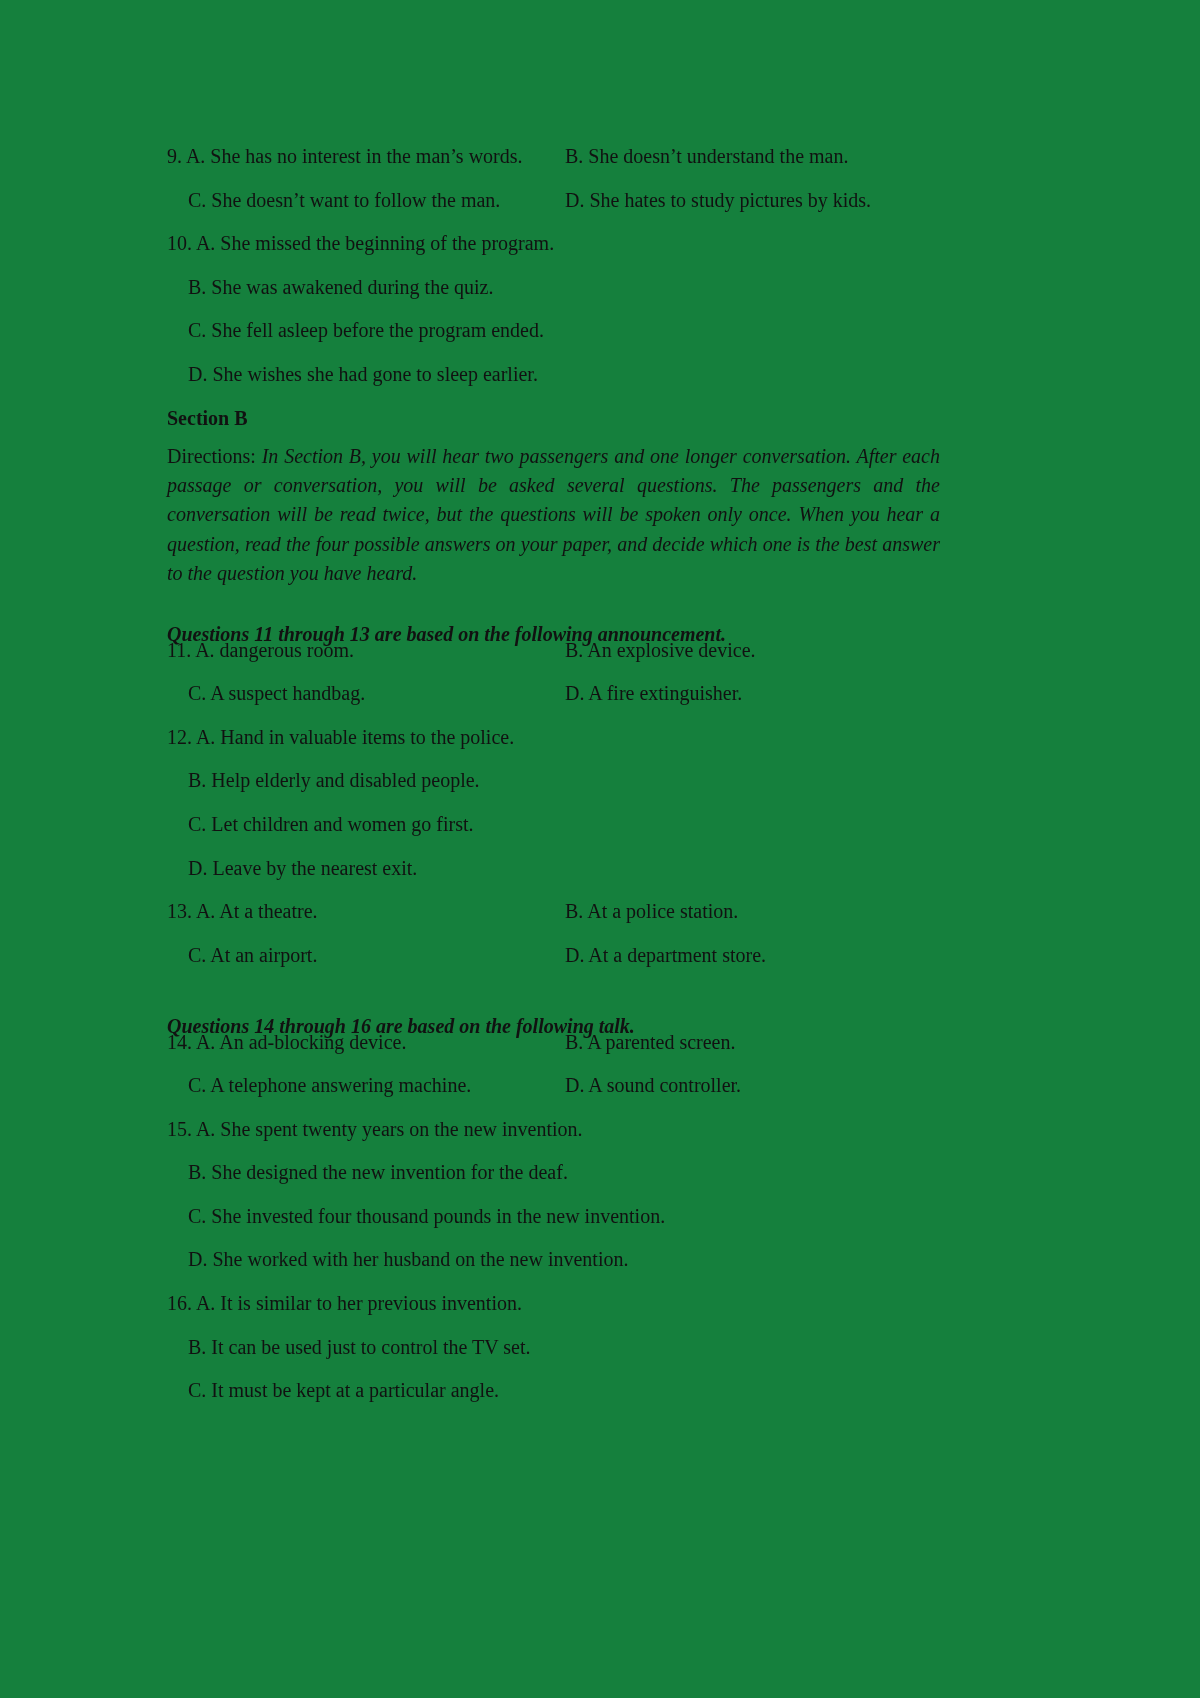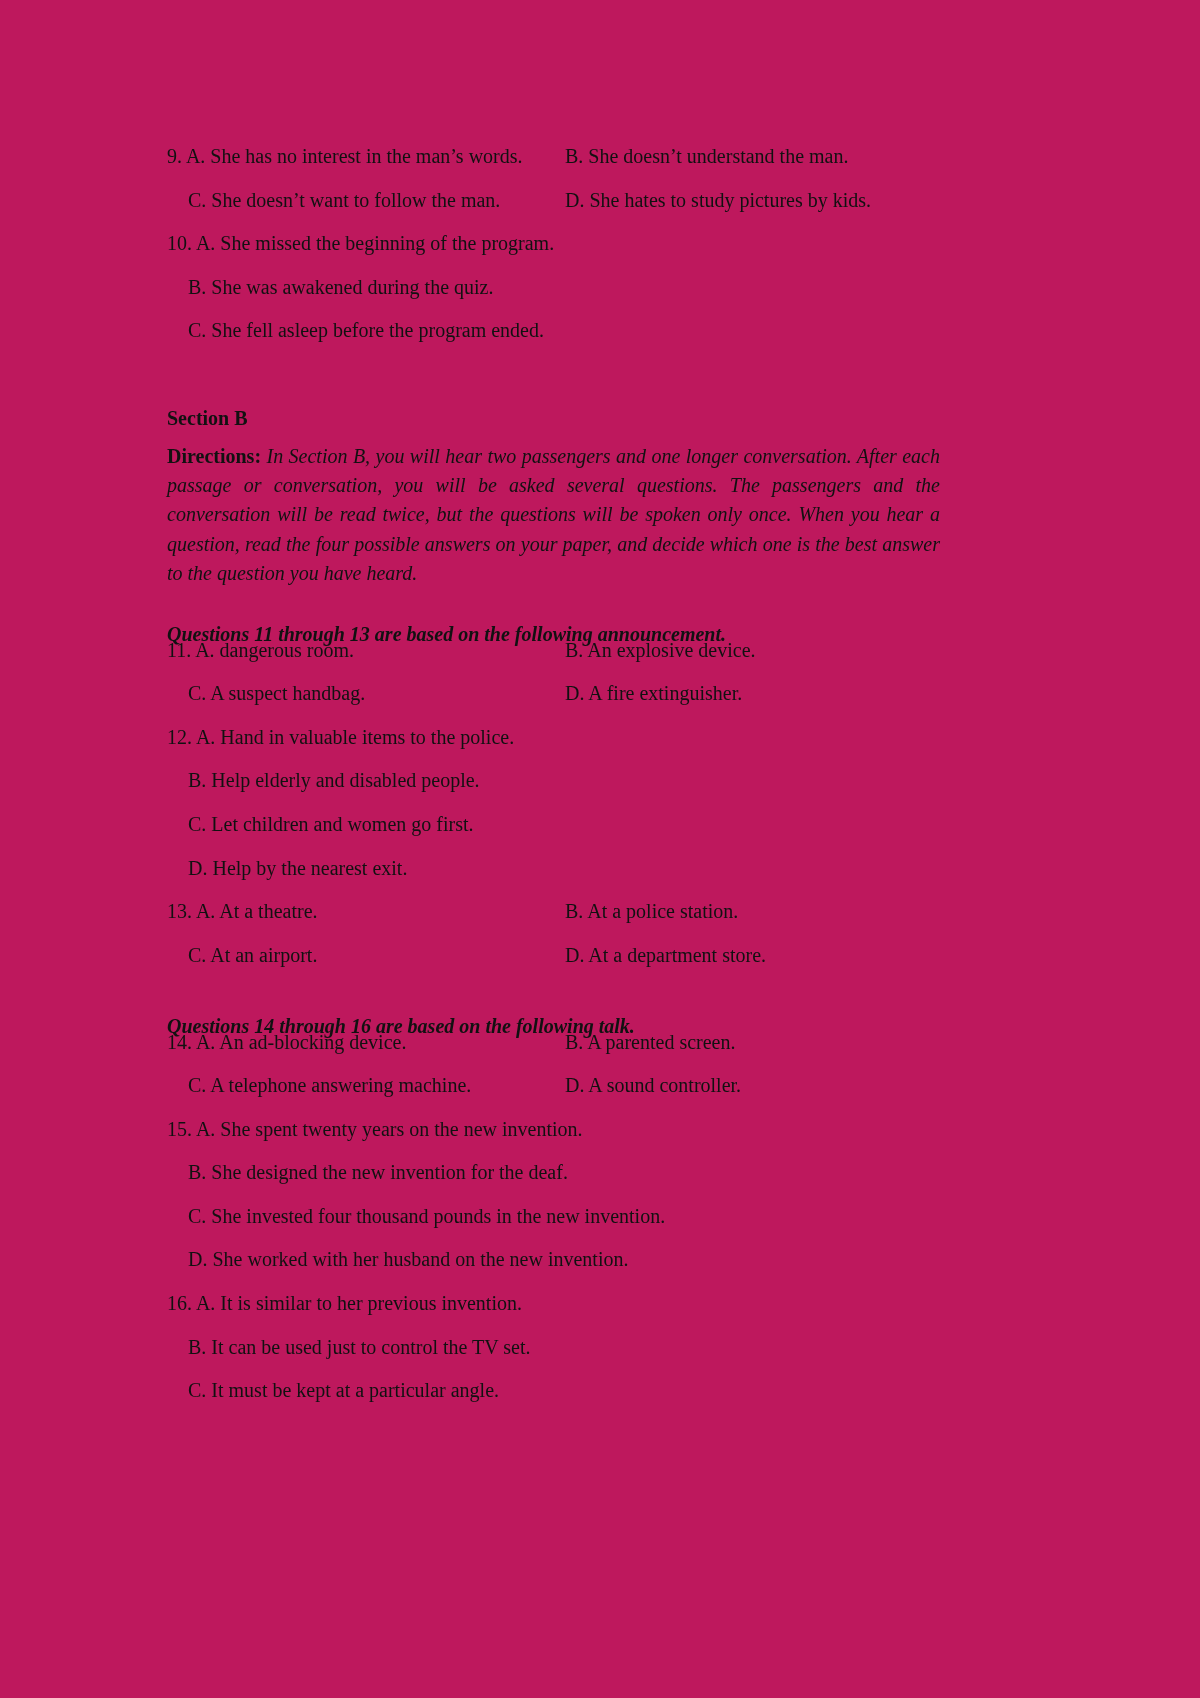--- a/index.html
+++ b/index.html
@@ -14,21 +14,21 @@
     overflow: hidden;
     font-family: "Liberation Serif", "DejaVu Serif", serif;
     color: #111111;
   }
   .page {
     position: absolute;
     left: 0;
     top: 0;
     width: 1200px;
     height: 1698px;
-    background: #be185d;
+    background: #15803d;
   }
   .line {
     position: absolute;
     font-size: 20px;
     line-height: 24px;
     white-space: nowrap;
   }
   .col-left { left: 167px; }
   .col-indent { left: 188px; }
   .col-right { left: 565px; }
@@ -36,21 +36,21 @@
   .bold-italic { font-weight: bold; font-style: italic; margin-top: 28px; }
   .directions {
     position: absolute;
     left: 167px;
     top: 442px;
     width: 773px;
     font-size: 20px;
     line-height: 29.2px;
     text-align: justify;
   }
-  .directions .label { font-weight: bold; font-style: normal; }
+  .directions .label { font-weight: normal; font-style: normal; }
   .directions .body { font-style: italic; }
 </style>
 </head>
 <body>
 
 <div class="page">
 
   <div class="line col-left" style="top:144px;">
     <span>9.</span>
     <span>A. She has no interest in the man’s words.</span>
@@ -58,20 +58,21 @@
   <div class="line col-right" style="top:144px;">B. She doesn’t understand the man.</div>
   <div class="line col-indent" style="top:188px;">C. She doesn’t want to follow the man.</div>
   <div class="line col-right" style="top:188px;">D. She hates to study pictures by kids.</div>
 
   <div class="line col-left" style="top:231px;">
     <span>10.</span>
     <span>A. She missed the beginning of the program.</span>
   </div>
   <div class="line col-indent" style="top:275px;">B. She was awakened during the quiz.</div>
   <div class="line col-indent" style="top:318px;">C. She fell asleep before the program ended.</div>
+  <div class="line col-indent" style="top:362px;">D. She wishes she had gone to sleep earlier.</div>
 
   <div class="line col-left bold" style="top:406px;">Section B</div>
 
   <div class="directions">
     <span class="label">Directions:</span>
     <span class="body">In Section B, you will hear two passengers and one longer conversation. After each passage or conversation, you will be asked several questions. The passengers and the conversation will be read twice, but the questions will be spoken only once. When you hear  a question, read the four possible answers on your paper, and decide which one is the best answer to the question you have heard.</span>
   </div>
 
   <div class="line col-left bold-italic" style="top:594px;">Questions 11 through 13 are based on the following announcement.</div>
 
@@ -82,21 +83,21 @@
   <div class="line col-right" style="top:638px;">B. An explosive device.</div>
   <div class="line col-indent" style="top:681px;">C. A suspect handbag.</div>
   <div class="line col-right" style="top:681px;">D. A fire extinguisher.</div>
 
   <div class="line col-left" style="top:725px;">
     <span>12.</span>
     <span>A. Hand in valuable items to the police.</span>
   </div>
   <div class="line col-indent" style="top:768px;text-align:center;">B. Help elderly and disabled people.</div>
   <div class="line col-indent" style="top:812px;">C. Let children and women go first.</div>
-  <div class="line col-indent" style="top:856px;">D. Help by the nearest exit.</div>
+  <div class="line col-indent" style="top:856px;">D. Leave by the nearest exit.</div>
 
   <div class="line col-left" style="top:899px;">
     <span>13.</span>
     <span>A. At a theatre.</span>
   </div>
   <div class="line col-right" style="top:899px;">B. At a police station.</div>
   <div class="line col-indent" style="top:943px;">C. At an airport.</div>
   <div class="line col-right" style="top:943px;">D. At a department store.</div>
 
   <div class="line col-left bold-italic" style="top:986px;">Questions 14 through 16 are based on the following talk.</div>

